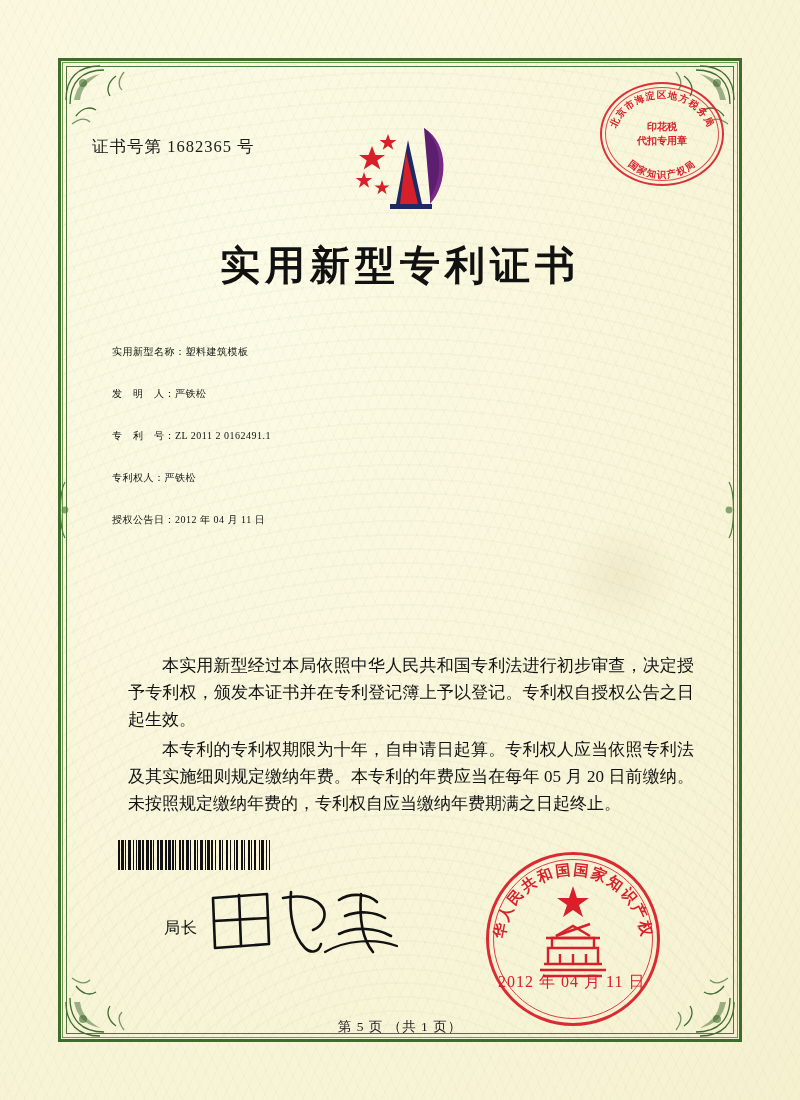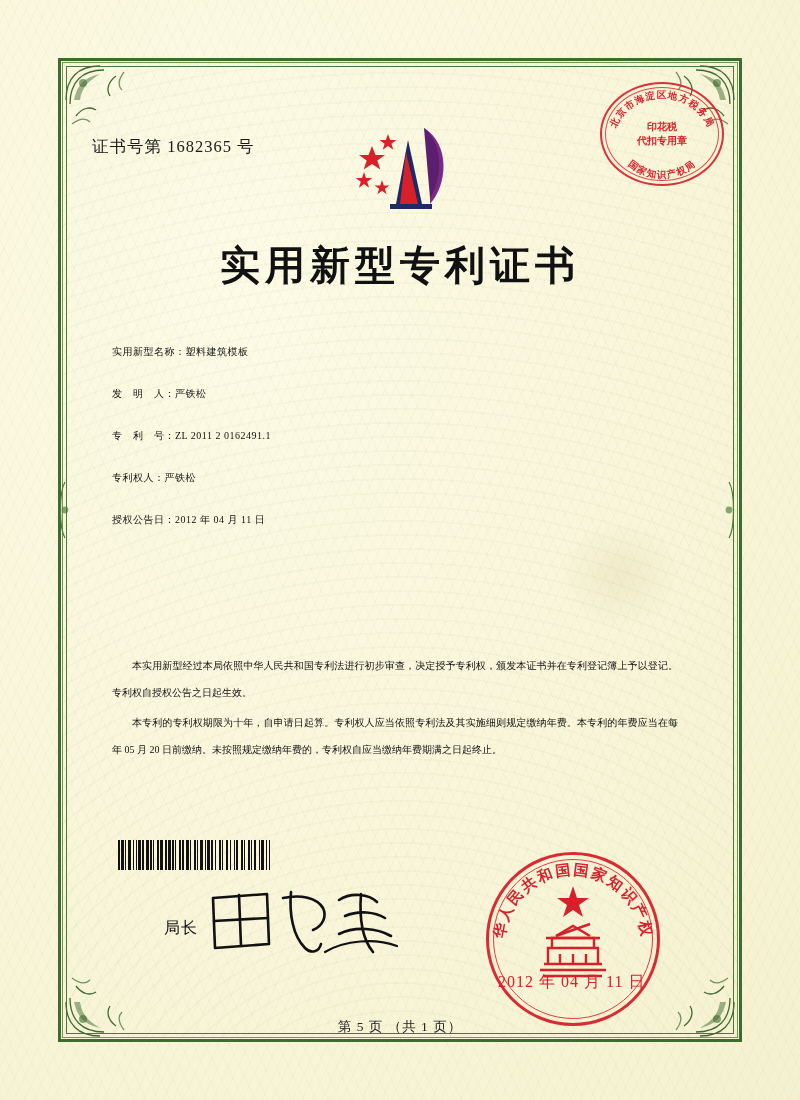--- a/index.html
+++ b/index.html
@@ -154,24 +154,24 @@
     color: #111;
     margin-bottom: 28px;
     white-space: nowrap;
   }
   .field .label { letter-spacing: 0.5px; }
   .field .value { letter-spacing: 0.5px; }
 
   
   .paragraphs {
     position: absolute;
-    left: 112px;
+    left: 128px;
     top: 652px;
     width: 566px;
-    font-size: 10px;
+    font-size: 17px;
     line-height: 27px;
     color: #111;
     text-align: justify;
   }
   .paragraphs p {
     margin: 0 0 3px 0;
     text-indent: 2em;
   }
 
   

